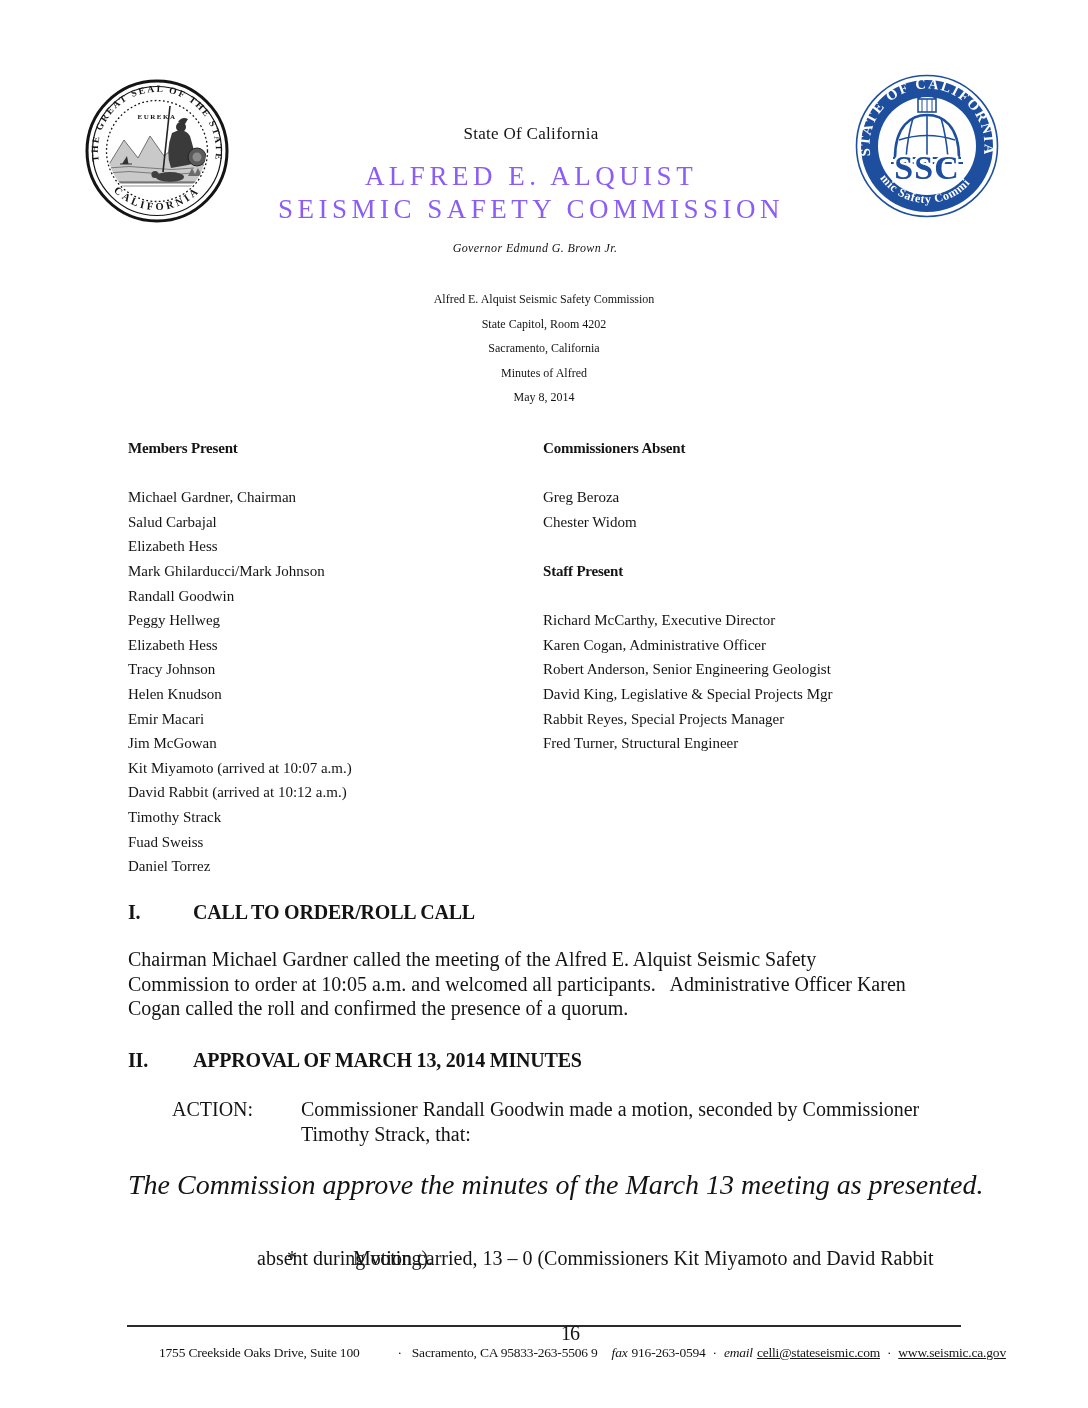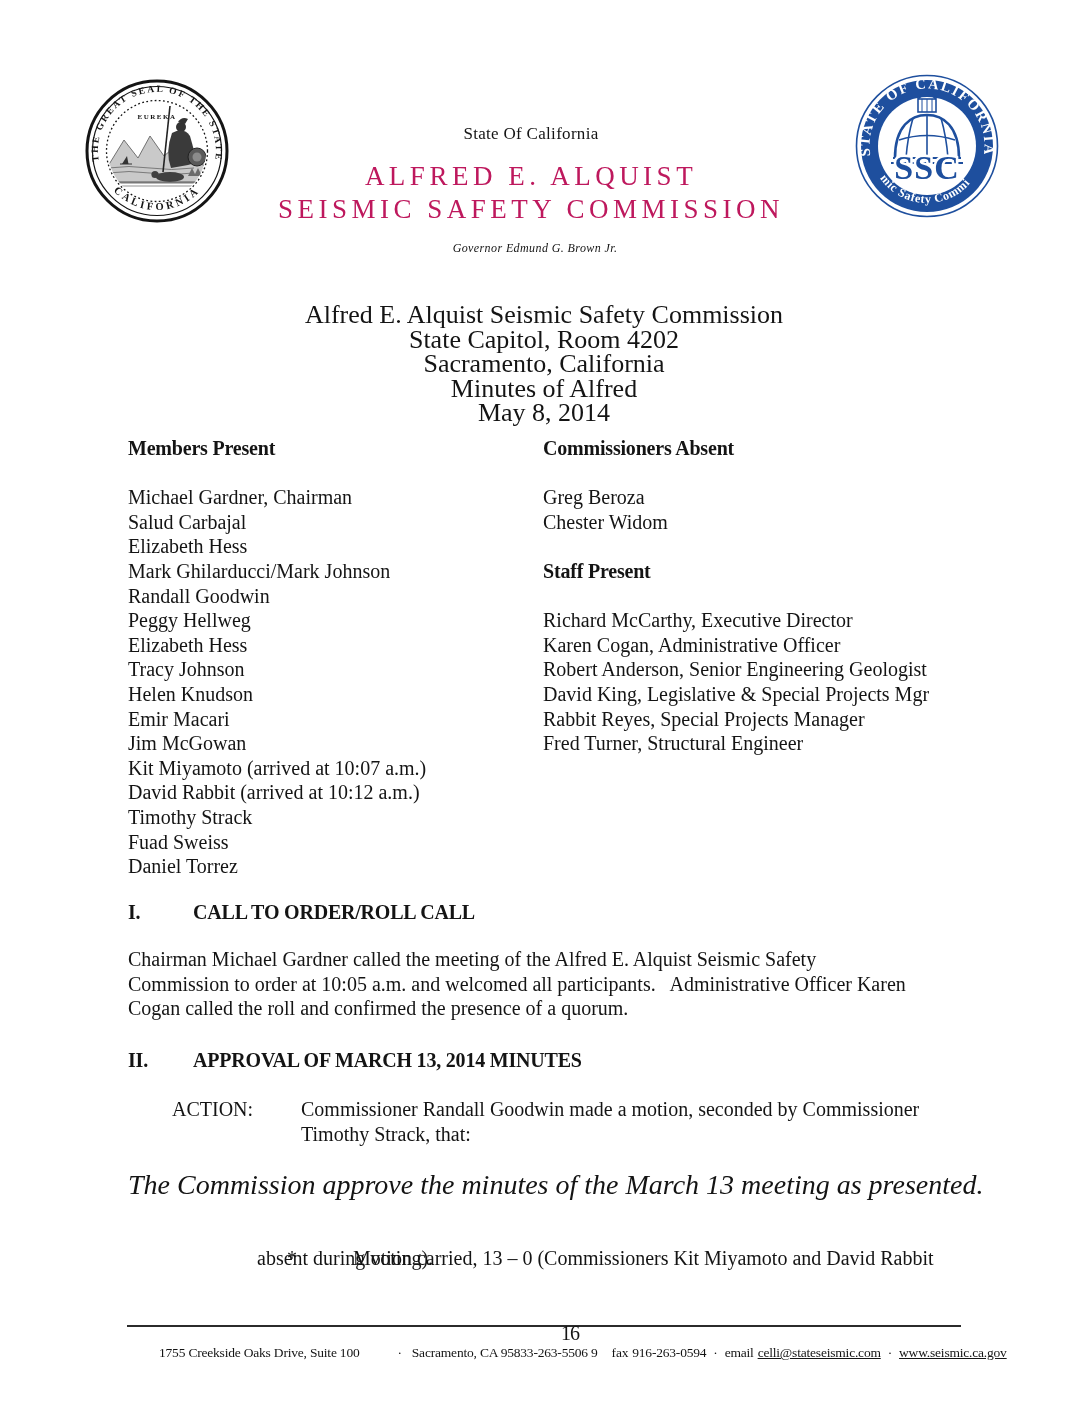--- a/index.html
+++ b/index.html
@@ -5,28 +5,28 @@
   html,body{margin:0;padding:0;background:#e8e8e8;}
   #page{
     position:relative;width:1088px;height:1408px;margin:0 auto;
     background:#ffffff;color:#141414;
     font-family:"Liberation Serif","DejaVu Serif",serif;
     overflow:hidden;
   }
   .abs{position:absolute;}
   .ctr{left:0;width:1062px;text-align:center;}
   .dept-line{top:124px;font-size:17px;letter-spacing:.3px;}
-  .title-line{font-size:27px;letter-spacing:4.5px;color:#be185d;}
+  .title-line{font-size:27px;letter-spacing:4.5px;color:#8b5cf6;}
   .title1{top:161px;}
   .title2{top:194px;}
   .governor{top:241px;width:1070px;font-size:12px;font-style:italic;letter-spacing:.4px;}
-  .meeting-info{top:287px;left:0;width:1088px;text-align:center;font-size:26px;margin-top:16px;}
+  .meeting-info{top:287px;left:0;width:1088px;text-align:center;font-size:12px;}
   .line{height:24.6px;line-height:24.6px;white-space:pre;}
   .sp{height:24.6px;}
-  .col{font-size:20px;}
+  .col{font-size:15px;}
   .col-left{top:436px;left:128px;width:400px;}
   .col-right{top:436px;left:543px;width:440px;}
   .colhdr{font-weight:bold;letter-spacing:-.2px;}
   .sechdr{display:flex;font-weight:bold;font-size:20px;letter-spacing:-.2px;}
   .sechdr .num{width:65px;flex:0 0 65px;}
   .sec1{top:901px;left:128px;}
   .sec2{top:1049px;left:128px;}
   .para{left:128px;width:900px;font-size:20px;}
   .para1{top:947px;}
   .action{top:1097px;left:128px;display:flex;font-size:20px;margin-left:44px;}
@@ -35,21 +35,21 @@
   .motion-result{top:1221px;left:257px;width:720px;font-size:20px;}
   .motion-result .bullet{display:inline-block;width:66px;}
   .footer-rule{top:1325px;left:127px;width:834px;height:2px;background:#2b2b2b;}
   .footer{
     top:1329px;left:127px;width:834px;display:flex;align-items:baseline;
     font-size:13.5px;letter-spacing:-.2px;white-space:pre;margin-top:16px;
   }
   .footer .addr{margin-left:32px;}
   .footer .dot1{margin-left:38px;margin-right:10px;}
   .footer .dot{margin:0 7px;}
-  .footer .it{margin-right:4px;}
+  .footer .it{font-style:italic;margin-right:4px;}
   .footer .ul{text-decoration:underline;}
   .pagenum{top:1322px;left:561px;font-size:20px;letter-spacing:-1px;}
   svg text{font-family:"Liberation Serif","DejaVu Serif",serif;}
 </style>
 </head>
 <body>
 
 <div id="page">
 
   <svg class="abs" style="left:84px;top:78px" width="146" height="146" viewBox="0 0 146 146">

